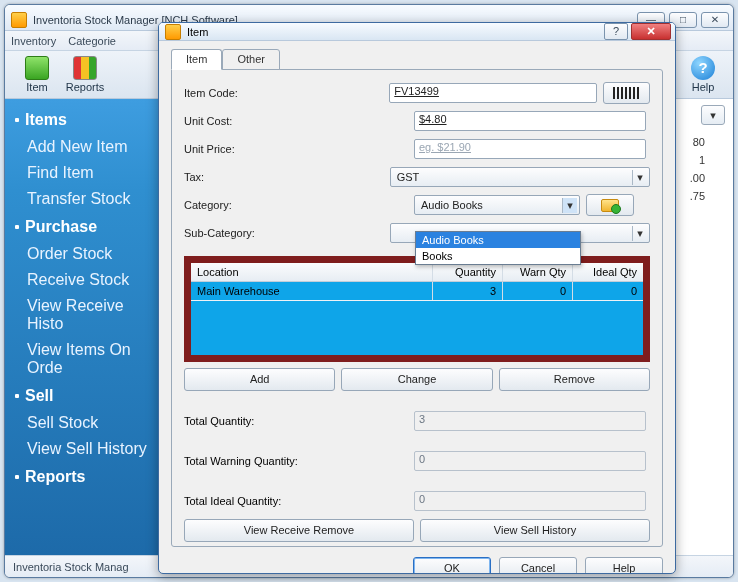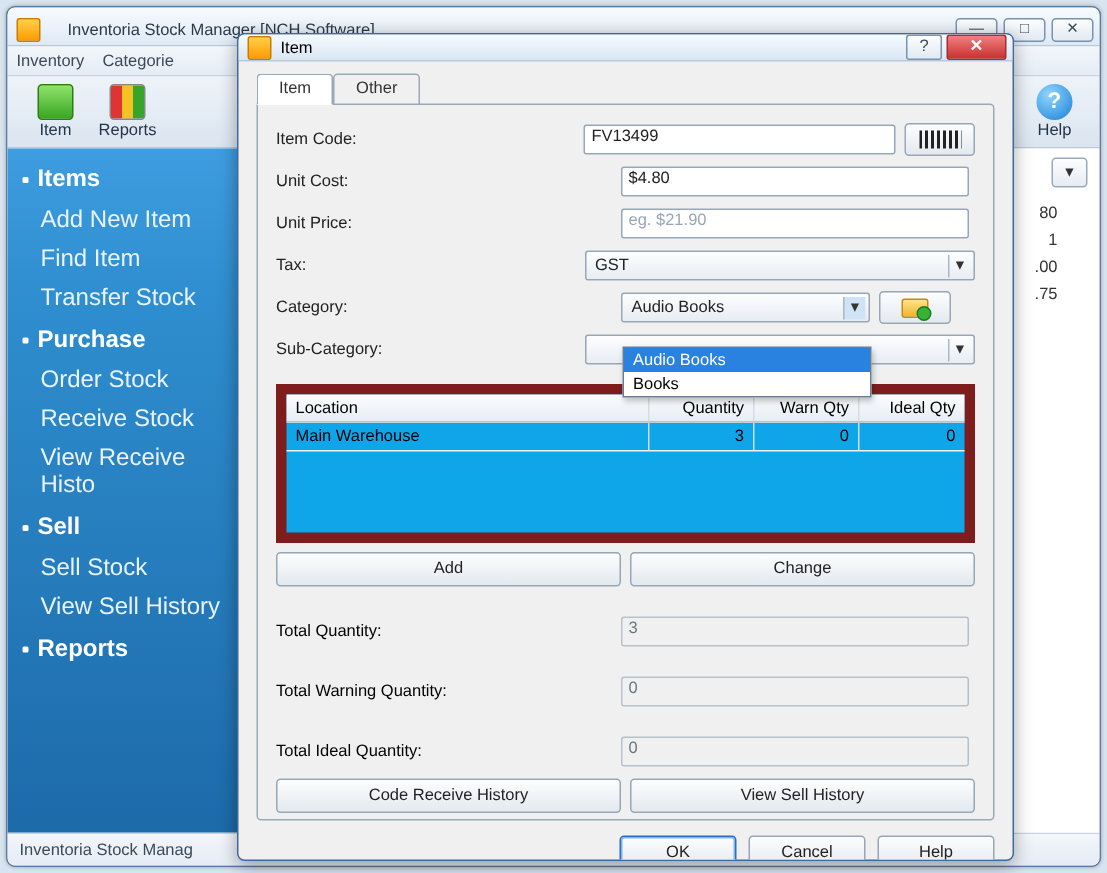--- a/index.html
+++ b/index.html
@@ -24,21 +24,20 @@
     overflow: hidden;
   }
   .titlebar {
     height: 26px;
     background: linear-gradient(#f7fbff,#dfe9f5);
     border-bottom: 1px solid #b8c9dc;
     display: flex;
     align-items: center;
     padding: 4px 4px 0 6px;
     color: #2b3a4a;
-    gap: 12px;
   }
   .titlebar .app-icon {
     width: 16px; height: 16px;
     background: linear-gradient(#ffcf4a,#ff9a00);
     border: 1px solid #c77e00;
     margin-right: 6px;
     border-radius: 2px;
   }
   .win-buttons { margin-left: auto; display: flex; gap: 4px; }
   .win-btn {
@@ -176,21 +175,21 @@
     border-radius: 0 3px 3px 3px;
   }
   .form-row { display:flex; align-items:center; margin-bottom:6px; min-height:22px;}
   .form-label { width: 230px; color:#222;}
   .text-input, .select-input {
     height:20px; border:1px solid #97a7b8;
     background:#fff; padding:1px 4px; color:#222;
     border-radius:2px;
   }
   .text-input.placeholder { color:#9aa6b3;}
-  .wide { width: 232px; }
+  .wide { width: 232px; text-decoration: underline; }
   .select-input {
     display:flex; align-items:center; justify-content:space-between;
     background: linear-gradient(#fdfdfe,#e7edf3);
     padding:0 2px 0 6px;
   }
   .select-input .chev {
     width:15px;height:15px;border-left:1px solid #aab8c6;
     text-align:center;line-height:14px;color:#333;
   }
   .barcode-btn {
@@ -299,20 +298,21 @@
       <div class="side-item">Find Item</div>
       <div class="side-item">Transfer Stock</div>
 
       <div class="side-group-title">
           <span class="dot"></span>
           <span>Purchase</span>
         </div>
       <div class="side-item">Order Stock</div>
       <div class="side-item">Receive Stock</div>
       <div class="side-item">View Receive Histo</div>
+      <div class="side-item">View Items On Orde</div>
 
       <div class="side-group-title">
           <span class="dot"></span>
           <span>Sell</span>
         </div>
       <div class="side-item">Sell Stock</div>
       <div class="side-item">View Sell History</div>
 
       <div class="side-group-title">
           <span class="dot"></span>
@@ -406,37 +406,38 @@
           <div class="col-loc">Main Warehouse</div>
           <div class="col-q">3</div>
           <div class="col-q">0</div>
           <div class="col-q">0</div>
         </div>
       </div>
 
       <div class="btn-row">
         <div class="btn">Add</div>
         <div class="btn">Change</div>
+        <div class="btn">Remove</div>
       </div>
 
       <div class="total-row">
         <div class="lbl">Total Quantity:</div>
         <div class="val">3</div>
       </div>
       <div class="total-row">
         <div class="lbl">Total Warning Quantity:</div>
         <div class="val">0</div>
       </div>
       <div class="total-row">
         <div class="lbl">Total Ideal Quantity:</div>
         <div class="val">0</div>
       </div>
 
       <div class="btn-row" style="margin-top:8px">
-        <div class="btn">Code Receive History</div>
+        <div class="btn">View Receive Remove</div>
         <div class="btn">View Sell History</div>
       </div>
     </div>
 
     <div class="category-dropdown-open">
       <div class="dd-option sel">Audio Books</div>
       <div class="dd-option">Books</div>
     </div>
   </div>
 

